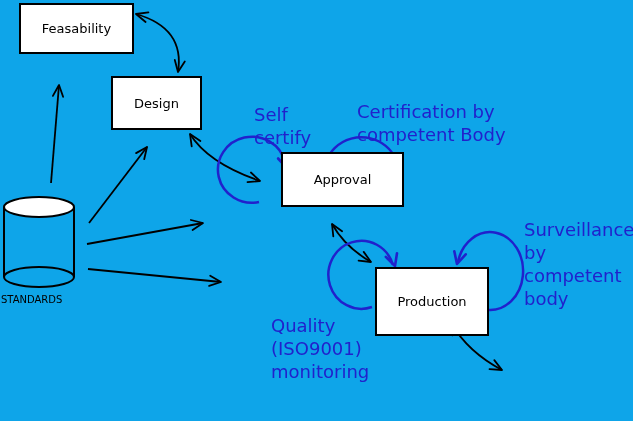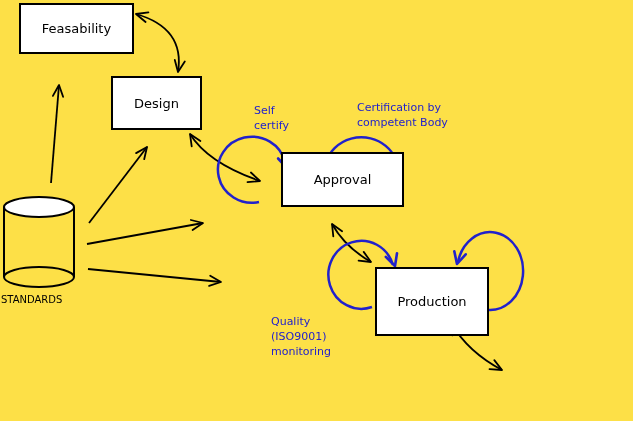--- a/index.html
+++ b/index.html
@@ -1,19 +1,19 @@
 <!DOCTYPE html>
 <html><head>
 <meta charset="utf-8">
 <style>
   html,body{margin:0;padding:0;background:#fff;}
   .stage{
     position:relative;
     width:633px;height:421px;
-    background:#fde047;
+    background:#0ea5e9;
     font-family:"DejaVu Sans","Liberation Sans",sans-serif;
     overflow:hidden;
   }
   .stage svg{position:absolute;left:0;top:0;}
   .node{
     position:absolute;
     box-sizing:border-box;
     border:2px solid #000;
     background:#fff;
     display:flex;align-items:center;justify-content:center;
@@ -22,21 +22,21 @@
     white-space:pre-line;
     line-height:17px;
   }
   .node-feasability{left:19px;top:3px;width:115px;height:51px;}
   .node-design{left:111px;top:76px;width:91px;height:54px;}
   .node-approval{left:262px;top:152px;width:123px;height:55px;margin-left:19px;}
   .node-production{left:375px;top:267px;width:114px;height:69px;}
   .node-customer{left:505px;top:366px;width:114px;height:51px;}
   .annotation{
     position:absolute;
-    font-size:11px;line-height:15px;
+    font-size:18px;line-height:23px;
     white-space:pre-line;
   }
   .ann-self-certify{left:254px;top:103px;}
   .ann-certification{left:357px;top:100px;}
   .ann-quality{left:271px;top:296px;margin-top:18px;}
   .ann-surveillance{left:524px;top:218px;}
   .datastore-label{
     position:absolute;left:1px;top:294px;
     font-size:10px;color:#000;
   }
@@ -98,14 +98,16 @@
 
   <div class="datastore-label">STANDARDS</div>
 
   <div class="annotation ann-self-certify" style="color: rgb(33, 33, 204);">Self
 certify</div>
   <div class="annotation ann-certification" style="color: rgb(33, 33, 204);">Certification by
 competent Body</div>
   <div class="annotation ann-quality" style="color: rgb(33, 33, 204);">Quality
 (ISO9001)
 monitoring</div>
+  <div class="annotation ann-surveillance" style="color: rgb(33, 33, 204);">Surveillance by
+competent body</div>
 
 </div>
 
 </body></html>

